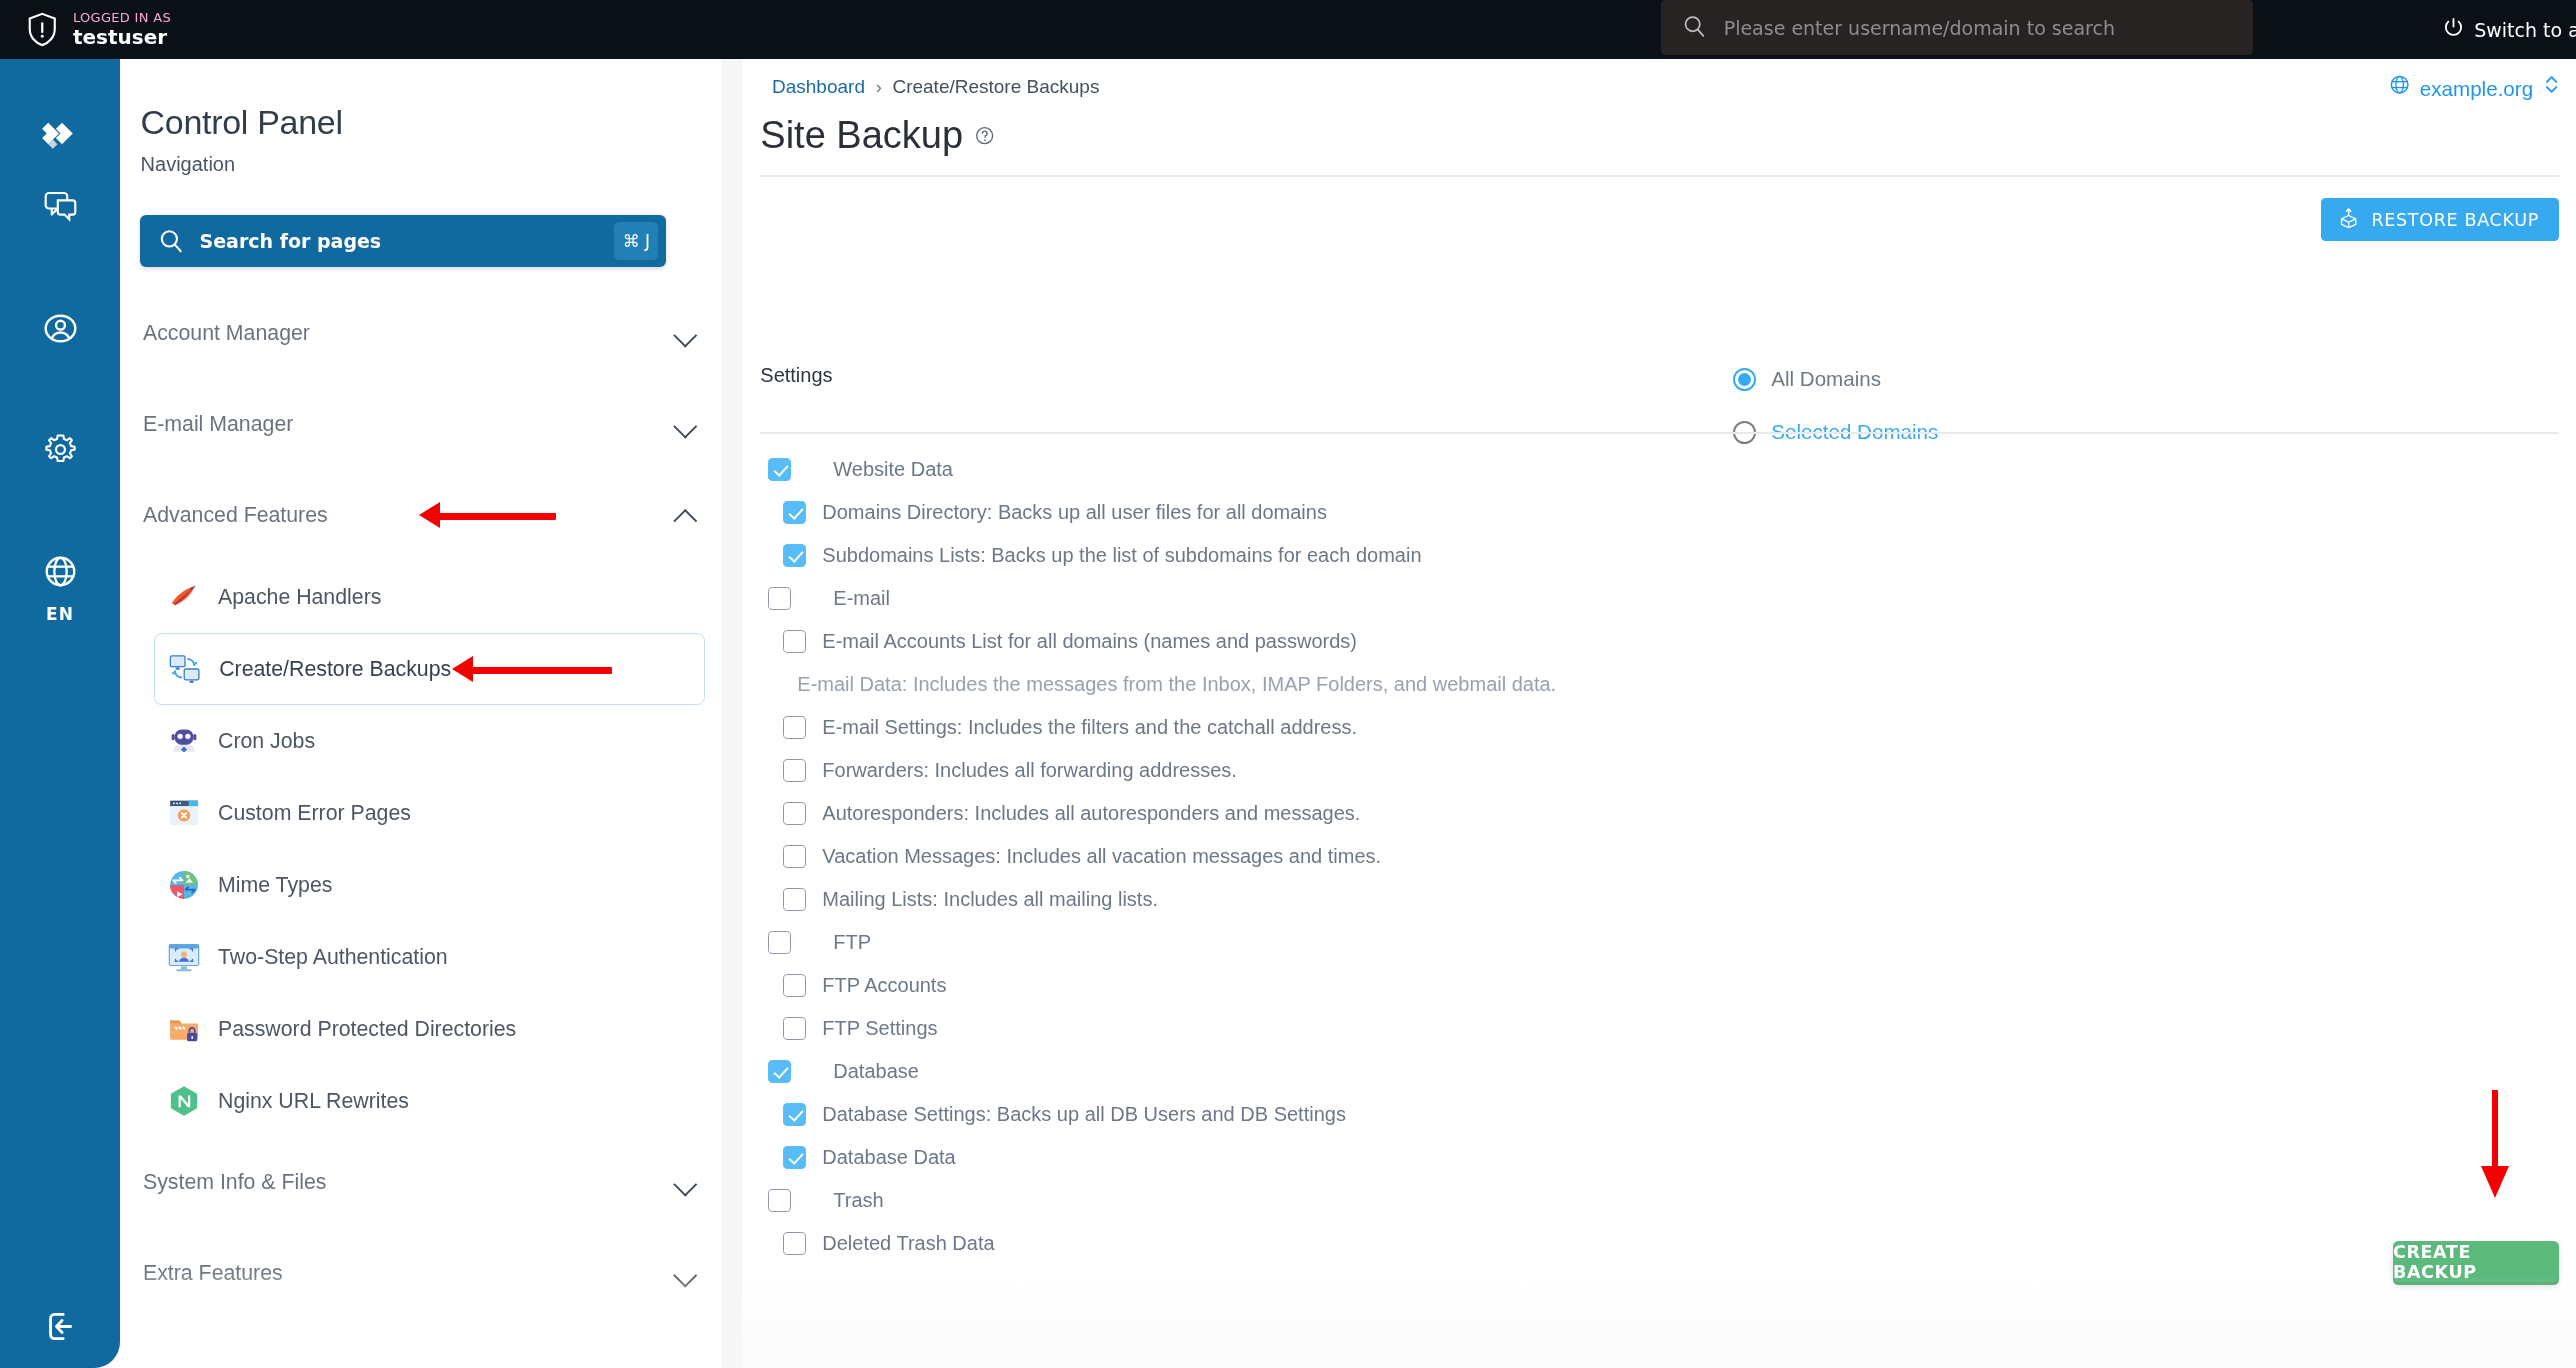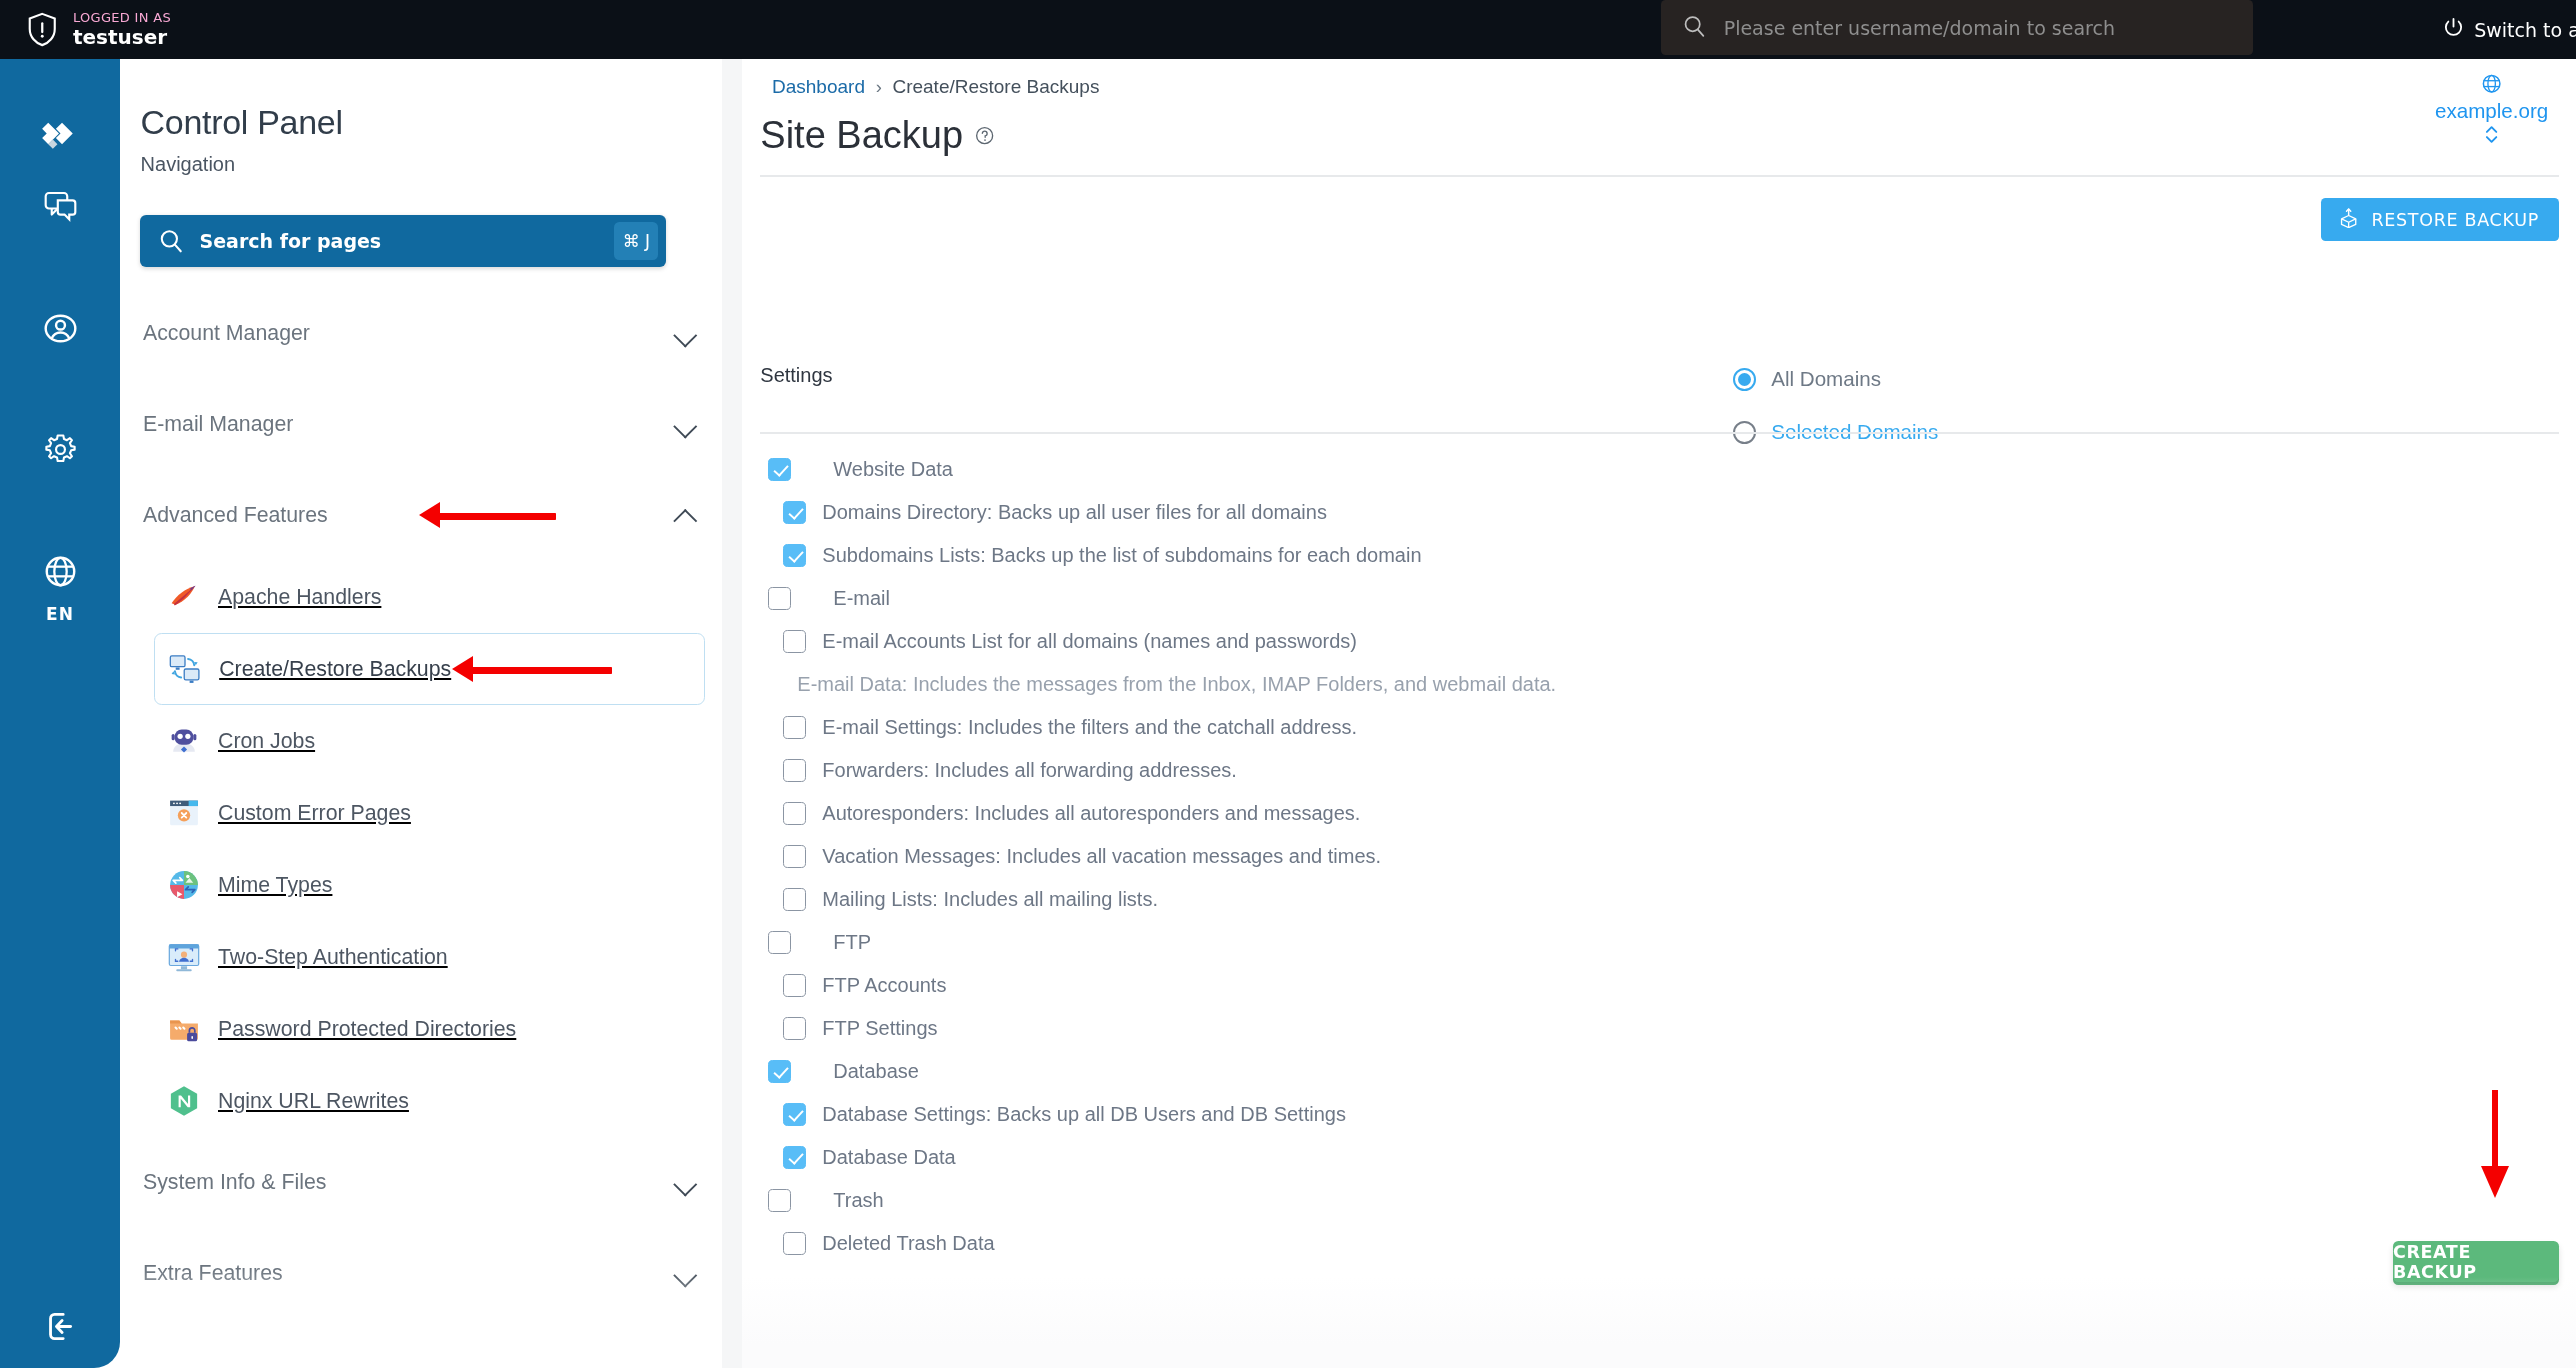--- a/index.html
+++ b/index.html
@@ -102,21 +102,20 @@
   .chev { width: 23px; height: 23px; position: relative; }
   .chev::before {
     content:""; position:absolute; left: 2.3px; top: 5.3px; width: 14.5px; height: 14.5px;
     border-right: 2.3px solid #3f4a56; border-bottom: 2.3px solid #3f4a56;
     transform: rotate(45deg);
   }
   .chev.up::before { transform: rotate(-135deg); top: 9.1px; }
   .nav-item {
     height: 72px; display: flex; align-items: center; padding-left: 46px;
     position: relative;
-    text-decoration: underline;
   }
   .nav-item .icon-box {
     width: 35px; height: 35px; display:flex; align-items:center; justify-content:center;
     flex: 0 0 35px;
   }
   .nav-item .lbl { margin-left: 17px; font-size: 21.3px; color: #4d5662; }
   .nav-item.selected {
     border: 1.5px solid #bfdff2; border-radius: 7.6px;
     margin: 0 17px 0 34px; padding-left: 12.2px; background: #fff;
   }
@@ -153,22 +152,22 @@
     position: absolute; left: 742px; top: 59px; width: 1834px; height: 1309px;
     background: #ffffff; overflow: hidden;
   }
   .breadcrumb {
     position: absolute; left: 30px; top: 17px; font-size: 19px; color: #44505c;
     display: flex; align-items: flex-start;
   }
   .breadcrumb .crumb-link { color: #1b6ba8; }
   .breadcrumb .sep { margin: 0 10.7px; color: #6a7682; font-size: 18.3px; }
   .domain-sel {
-    position: absolute; right: 17px; top: 13.7px; display: flex; align-items: center;
-    color: #1f95ef; font-size: 20.6px; flex-direction: column;
+    position: absolute; right: 17px; top: 13.7px; display: flex; align-items: flex-end;
+    color: #1f95ef; font-size: 20.6px;
   }
   .domain-sel .dname { margin: 0 10.7px 0 10px; }
   .page-title {
     position: absolute; left: 18.3px; top: 55px; font-size: 38px; color: #2b3038;
     font-weight: 400; display: flex; align-items: center;
   }
   .page-title .help { margin-left: 10.7px; display: flex; }
   .hr {
     position: absolute; left: 18.3px; right: 17px; height: 1.5px; background: #e7e9eb;
   }

